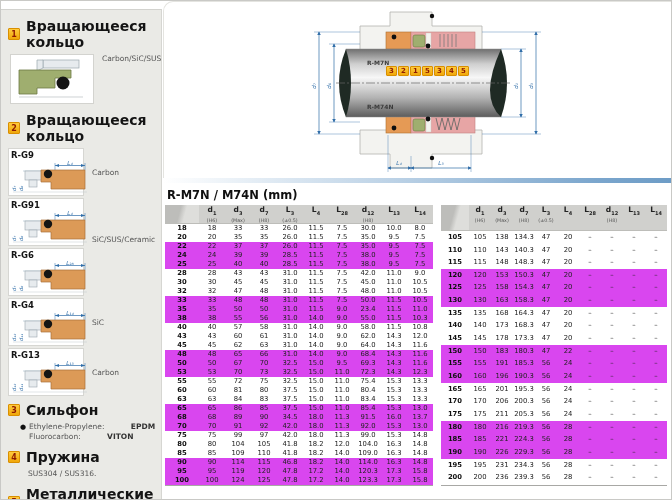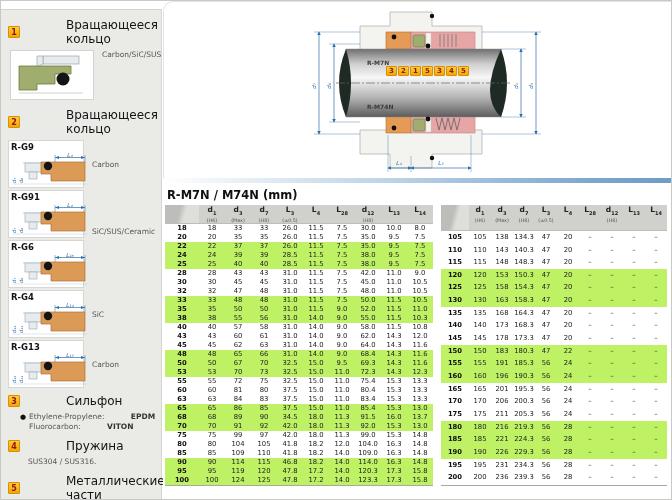--- a/index.html
+++ b/index.html
@@ -8,21 +8,21 @@
         font-family:"DejaVu Sans", sans-serif;}
   
   .sidebar{position:absolute;left:0;top:8px;width:161px;height:492px;
            background:#eaeae6;border-top:1px solid #d2d2ce;border-right:1px solid #d6d6d2;
            box-sizing:border-box;padding:8px 5px 0 7px;}
   .sec-head{display:flex;align-items:center;gap:6px;margin-bottom:4px;}
   .chip{display:inline-flex;align-items:center;justify-content:center;
         width:12px;height:12px;background:linear-gradient(#ffcb3d,#f0a70a);
         border:1px solid #d98f00;box-sizing:border-box;
         color:#8f1a00;font-size:8px;font-weight:bold;border-radius:1px;flex:0 0 auto;}
-  .sec-title{font-size:12px;font-weight:normal;color:#141414;letter-spacing:0;margin-left:40px;}
+  .sec-title{font-size:14px;font-weight:bold;color:#141414;letter-spacing:0;}
   .panel-row{display:flex;align-items:flex-start;margin:2px 0 8px 2px;}
   .panel{width:84px;background:#fff;border:1px solid #d3d3cf;box-sizing:border-box;padding:2px;}
   .mat{font-size:7.5px;color:#555;margin-left:8px;flex:1;}
   .ring-row{display:flex;margin-bottom:2px;height:48px;}
   .ring-panel{width:76px;background:#fff;border:1px solid #d6d6d2;box-sizing:border-box;padding:1px 2px;}
   .ring-code{font-size:8.5px;font-weight:bold;color:#141414;height:10px;line-height:10px;}
   .ring-mat{font-size:7.5px;color:#555;margin-left:8px;flex:1;display:flex;align-items:center;}
   .ring-mat.low{align-items:flex-end;padding-bottom:2px;}
   .sub-lines{margin:1px 0 7px 20px;font-size:7.5px;color:#555;line-height:10px;}
   .sub-lines b{color:#333;padding-left:24px;}
@@ -34,21 +34,21 @@
   .callout-row{position:absolute;left:222px;top:64px;display:flex;gap:1px;}
   .chip.co{width:11px;height:10px;font-size:7px;}
   .blue-bar{width:509px;height:5px;background:linear-gradient(to right,#ffffff,#bcd2e6 45%,#7ba6cd 85%,#6d9cc6);}
   .tbl-title{margin:5px 8px 3px 4px;font-size:11.5px;font-weight:bold;color:#101010;}
   .tables{display:flex;gap:8px;padding-left:2px;}
   table{border-collapse:collapse;table-layout:fixed;border-bottom:1px solid #a8a8a5;}
   th,td{padding:0;margin:0;text-align:center;white-space:nowrap;overflow:hidden;
         font-family:"DejaVu Sans",sans-serif;}
   td{height:9px;line-height:9px;font-size:6.8px;color:#222;}
   td.rl{font-weight:bold;color:#111;}
-  tr.shade{background:#bef264;}
+  tr.shade{background:#d946ef;}
   th{height:17px;vertical-align:top;background:#d0d0cd;border-bottom:1px solid #bdbdb9;}
   th .hm{display:block;font-size:7.5px;font-weight:bold;color:#222;line-height:9px;}
   th .hm sub{font-size:5px;}
   th .hn{display:block;font-size:4.8px;font-weight:normal;color:#555;line-height:5px;}
   th.corner{background:linear-gradient(105deg,#bdbdba 42%,#dededb 58%);}
   
   .t-left td,.t-left th{width:26px;} .t-left td:first-child,.t-left th:first-child{width:34px;}
   .t-right td,.t-right th{width:22px;} .t-right td:first-child,.t-right th:first-child{width:28px;}
   
   .dtx{font-size:5.5px;font-style:italic;fill:#2f6da8;}
@@ -477,21 +477,21 @@
               <td class="">10.5</td>
             </tr>
             <tr class="shade">
               <td class="rl">35</td>
               <td class="">35</td>
               <td class="">50</td>
               <td class="">50</td>
               <td class="">31.0</td>
               <td class="">11.5</td>
               <td class="">9.0</td>
-              <td class="">52.0</td>
+              <td class="">23.4</td>
               <td class="">11.5</td>
               <td class="">11.0</td>
             </tr>
             <tr class="shade">
               <td class="rl">38</td>
               <td class="">38</td>
               <td class="">55</td>
               <td class="">56</td>
               <td class="">31.0</td>
               <td class="">14.0</td>

